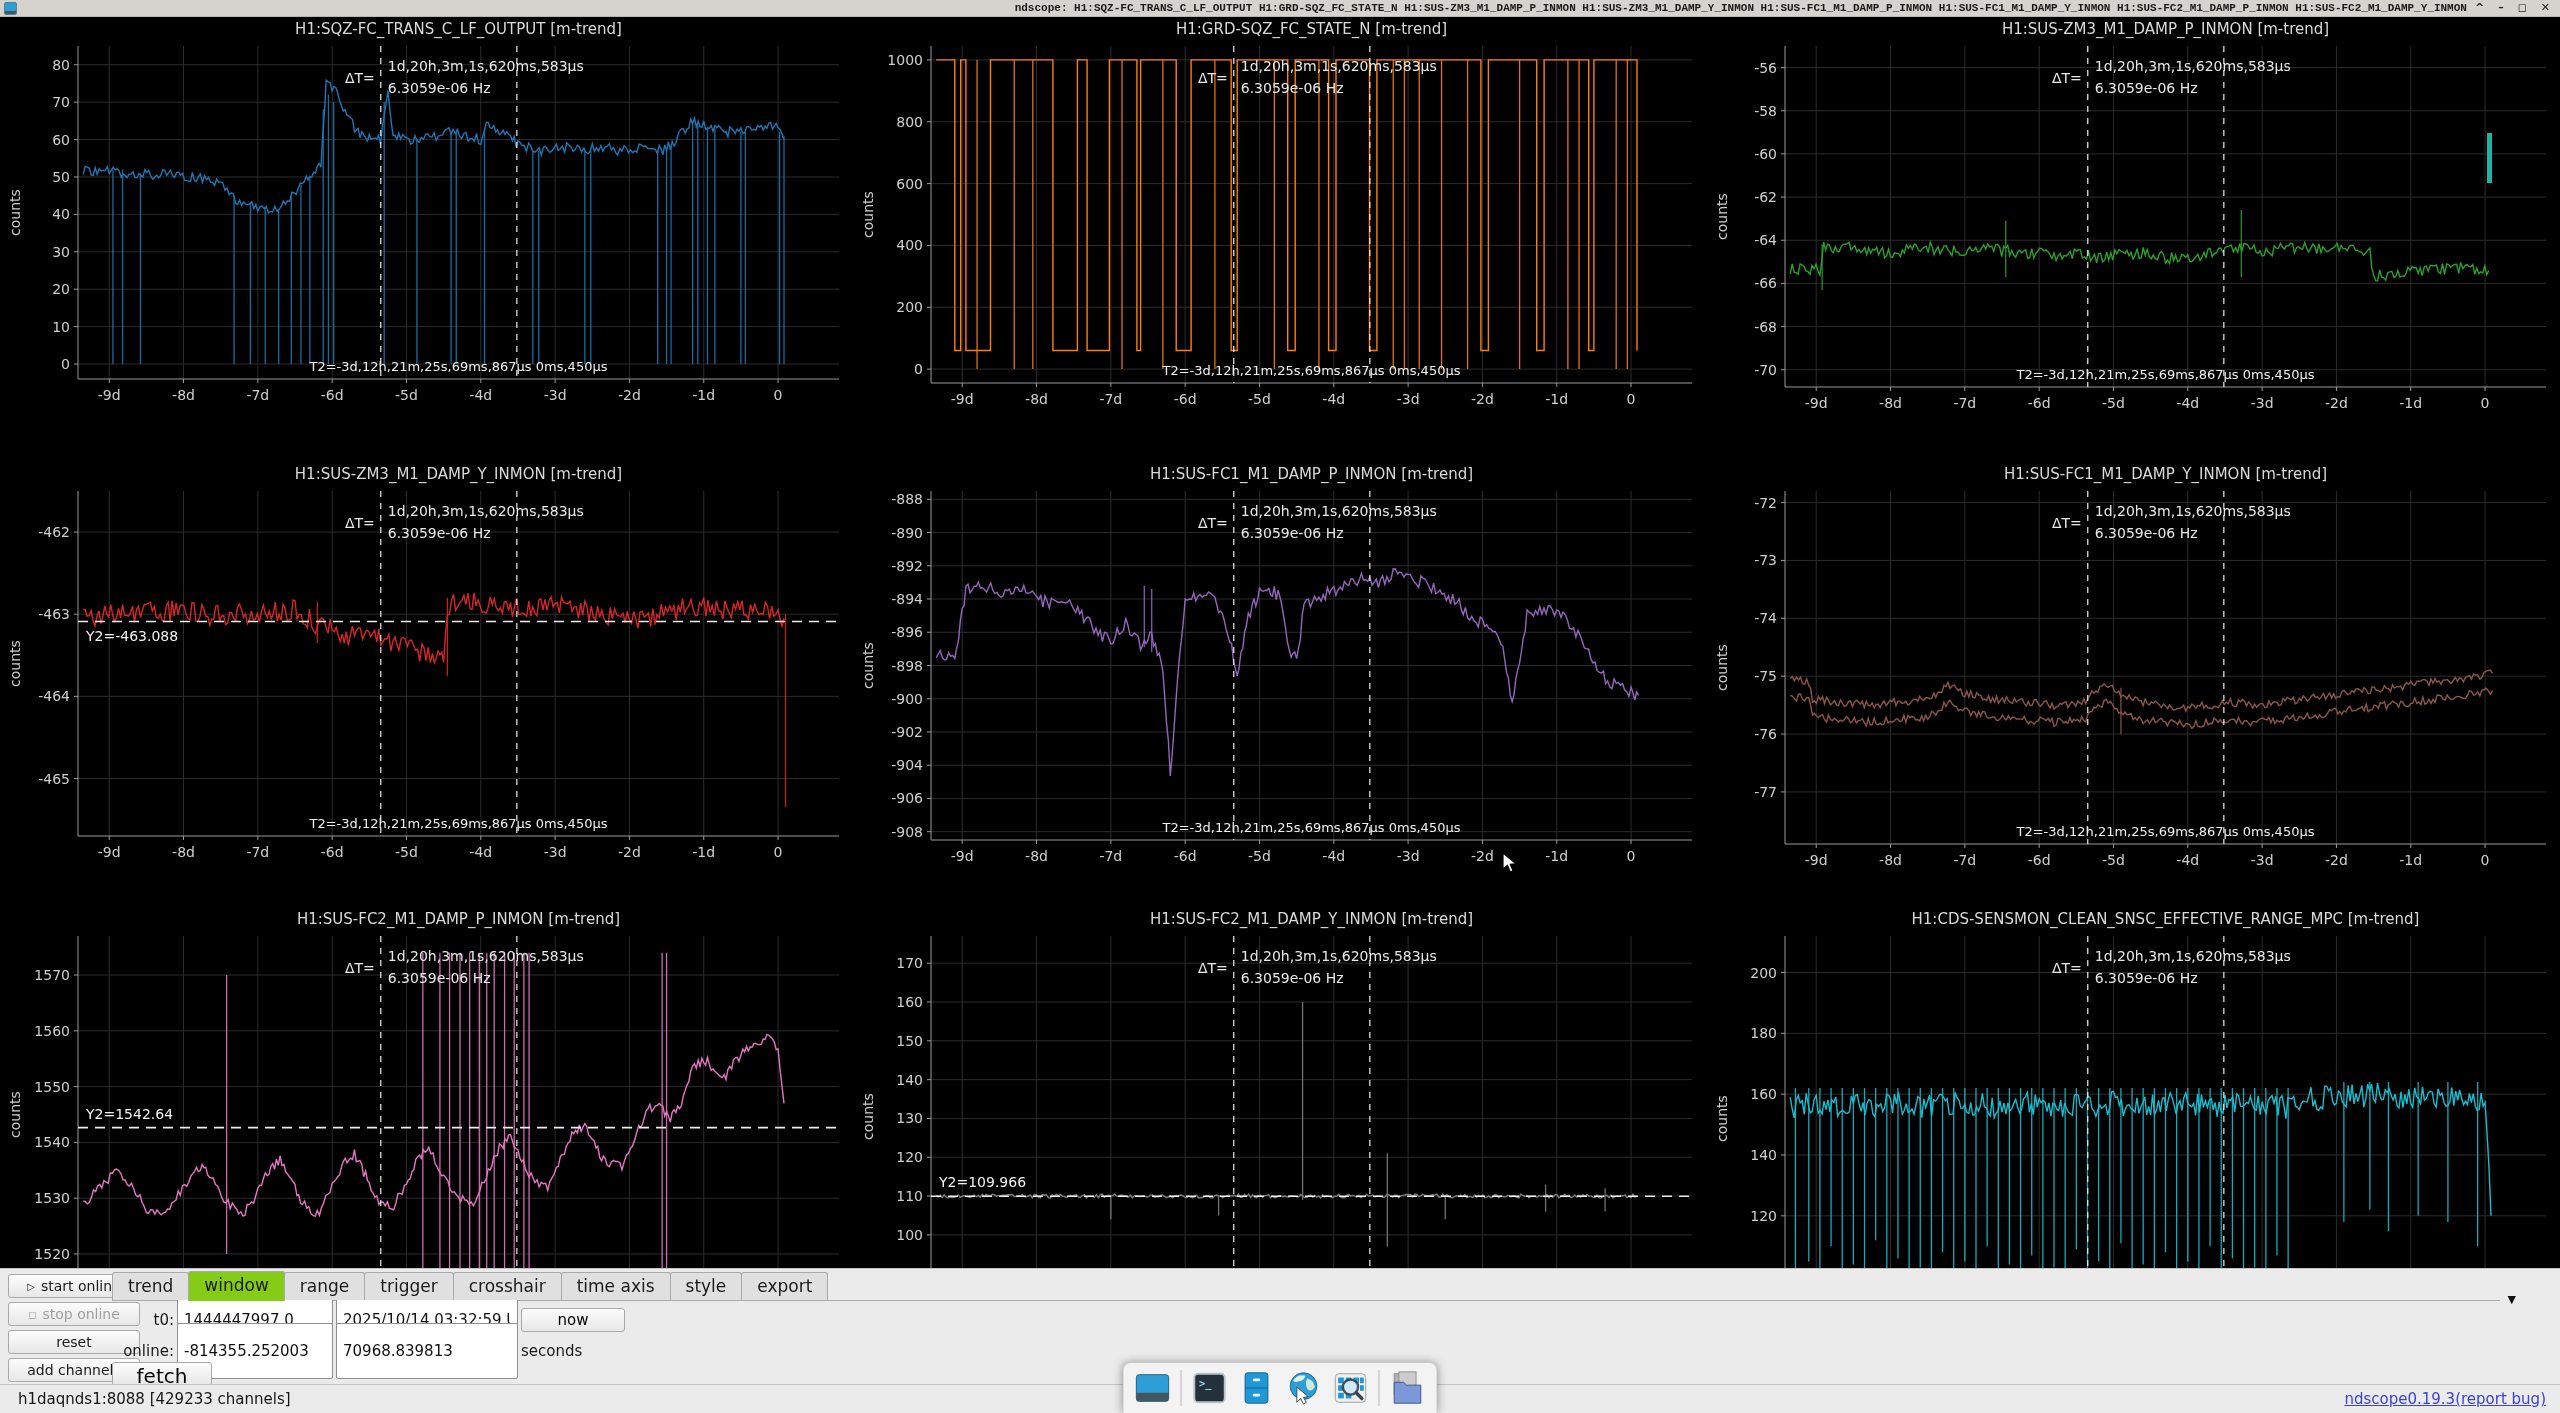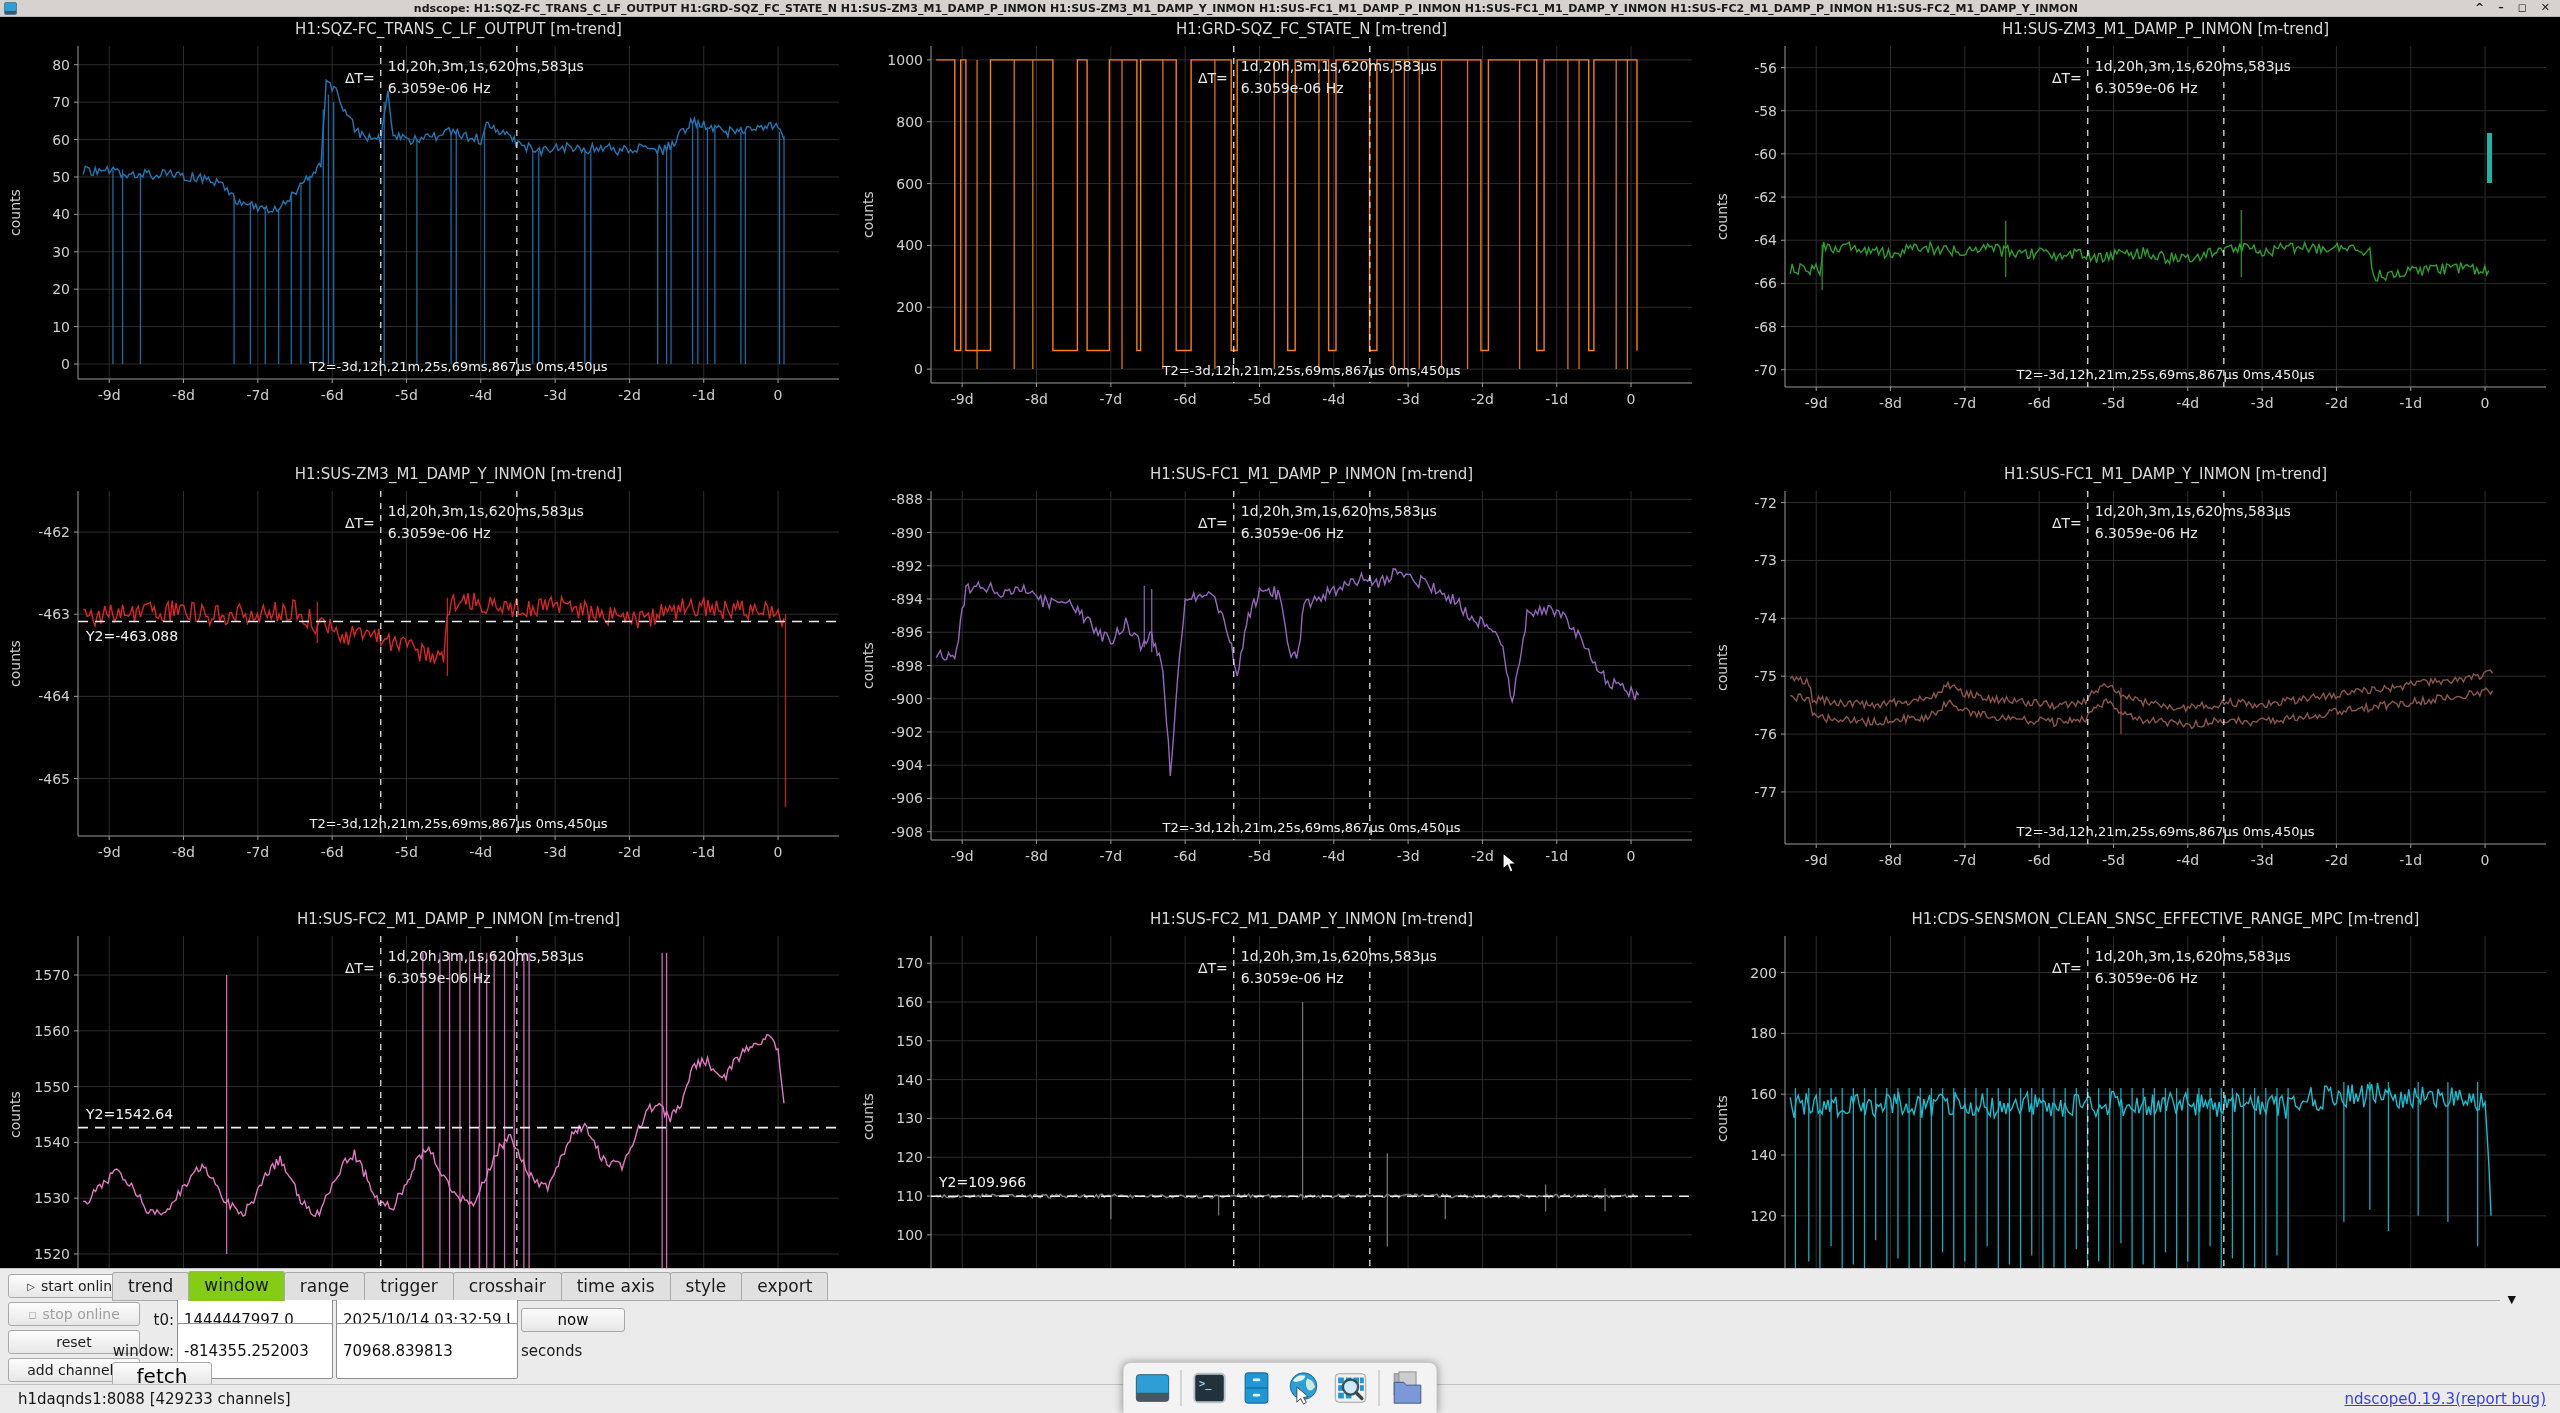--- a/index.html
+++ b/index.html
@@ -5,22 +5,22 @@
   html,body{margin:0;padding:0;}
   body{width:2560px;height:1413px;position:relative;overflow:hidden;background:#000;
        font-family:"DejaVu Sans",sans-serif;-webkit-font-smoothing:antialiased;}
 
   
   .titlebar{position:absolute;top:0;left:0;right:0;height:16px;background:#d6d2ce;
             display:flex;align-items:center;font-size:11px;color:#1a1a1a;z-index:30;
             border-bottom:1px solid #b9b5b1;}
   .titlebar .app-icon{width:11px;height:11px;margin-left:4px;background:#2e9fd6;
             border:1px solid #5a7d90;border-radius:2px;box-shadow:inset 0 -3px 0 #44565f;}
-  .titlebar .title-text{flex:1;text-align:center;font-weight:bold;white-space:nowrap;
-            overflow:hidden;text-overflow:ellipsis;padding:0 8px;}
+  .titlebar .title-text{flex:1;text-align:right;font-weight:bold;white-space:nowrap;
+            overflow:hidden;text-overflow:ellipsis;padding:0 8px;font-family:Liberation Mono, monospace;}
   .win-btns{display:flex;align-items:center;gap:14px;margin-right:10px;font-size:11px;
             font-weight:bold;color:#222;}
   .win-btns span{cursor:default;line-height:16px;}
 
   
   .plot-area{position:absolute;top:16px;left:0;right:0;height:1252px;background:#000;
              display:flex;flex-direction:column;}
   .plot-grid{flex:1;display:grid;grid-template-columns:repeat(3,1fr);grid-template-rows:repeat(3,1fr);}
   .plot-cell{position:relative;overflow:hidden;}
   .t0-bar{height:26px;display:flex;align-items:center;justify-content:center;
@@ -847,21 +847,21 @@
     </div>
 
     <div class="field-row">
       <span class="flabel">t0:</span>
       <input class="w1" value="1444447997.0" style="">
       <input class="w2" value="2025/10/14 03:32:59 UTC" style="">
       <button class="small-btn">now</button>
     </div>
 
     <div class="field-row">
-      <span class="flabel">window:</span>
+      <span class="flabel">online:</span>
       <input class="w1" value="-814355.252003" style="">
       <input class="w2" value="70968.839813" style="">
       <span>seconds</span>
     </div>
 
     <button class="fetch-btn">fetch</button>
   </div>
 
   <div class="panel-scroll-arrow">▼</div>
 </div>

